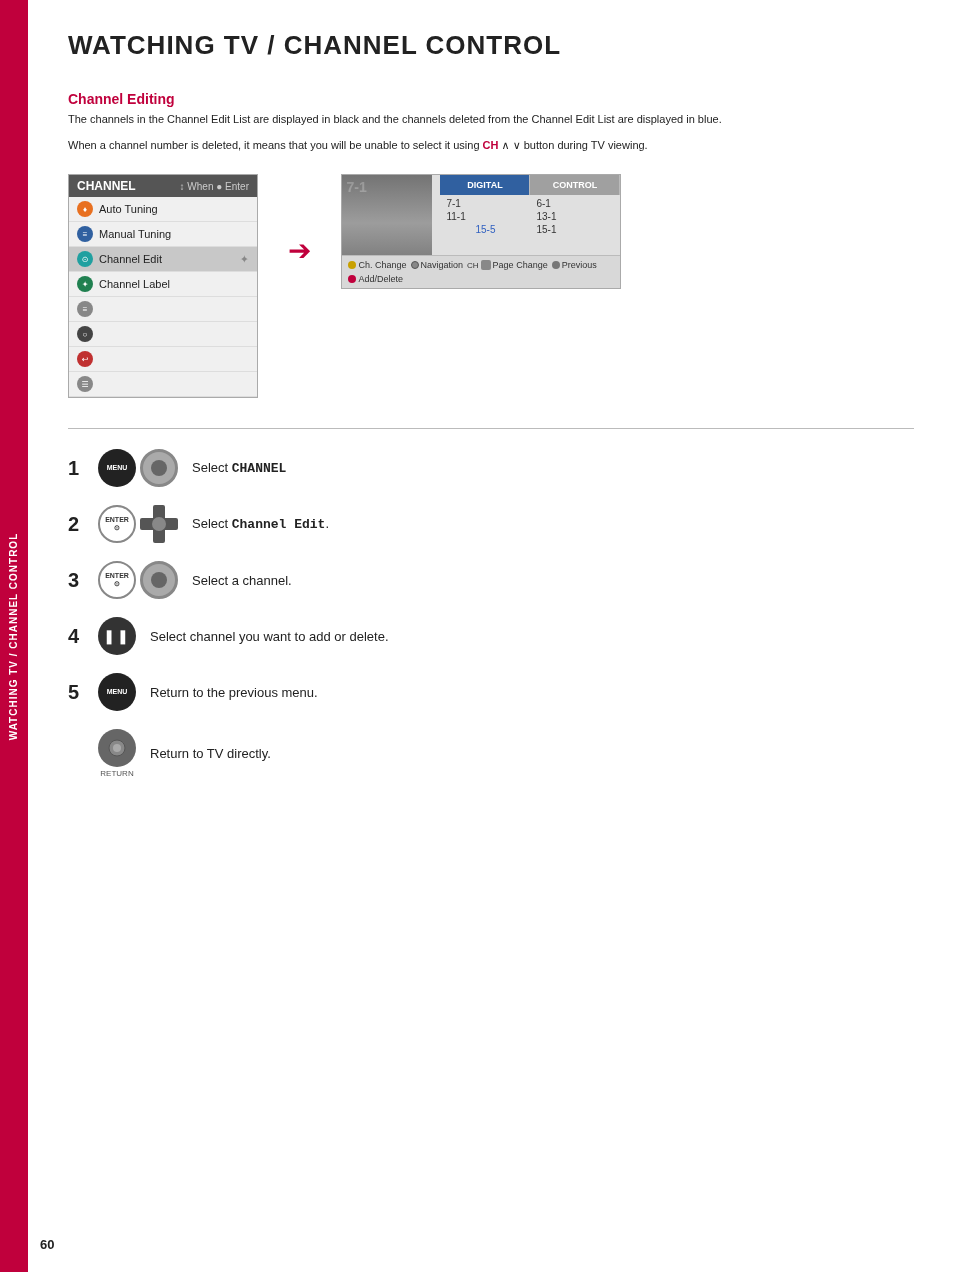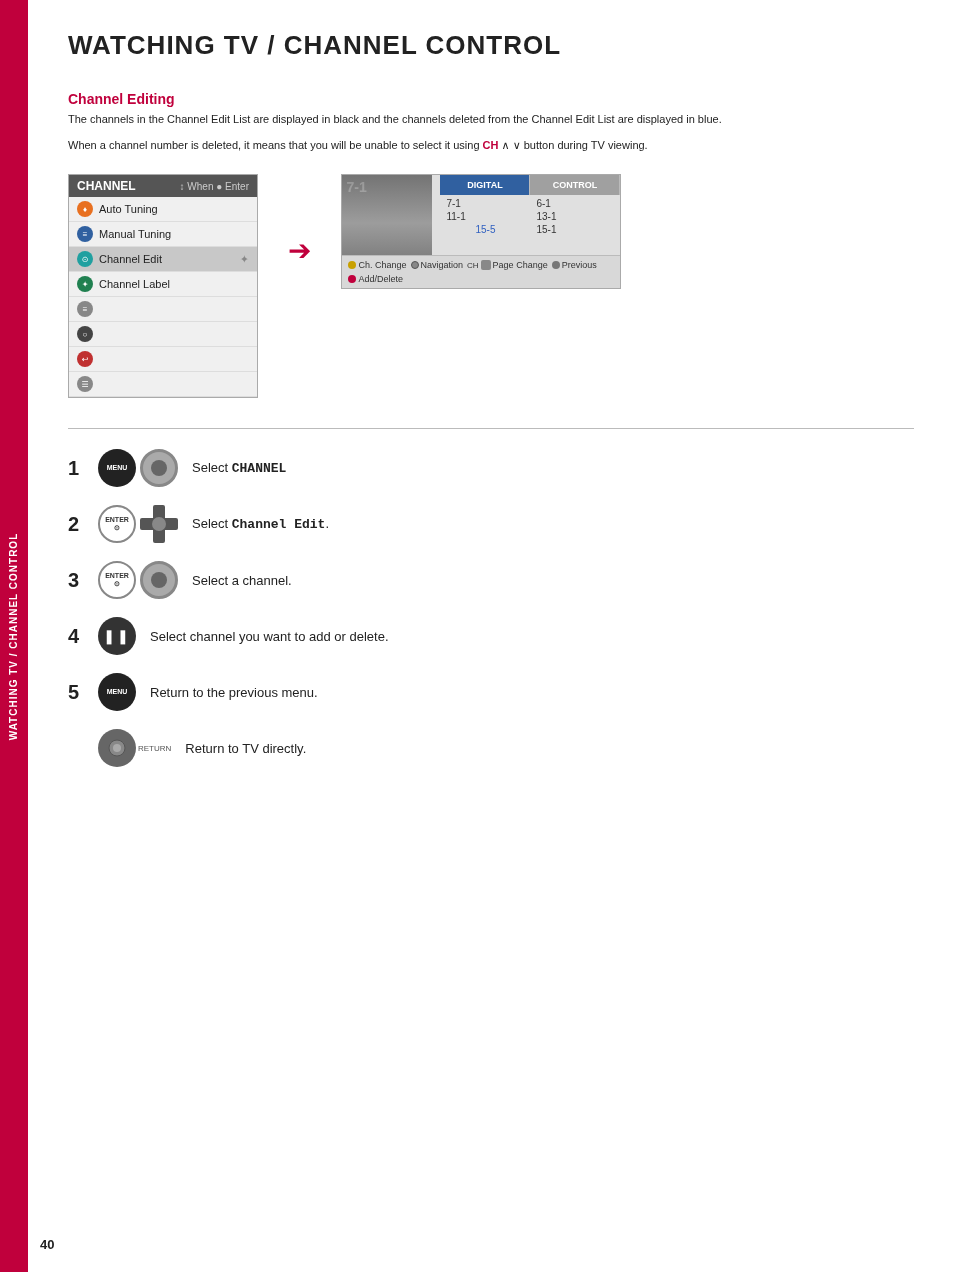--- a/index.html
+++ b/index.html
@@ -568,30 +568,30 @@
         <div class="btn-circle menu">
           <span style="font-size:7px;">MENU</span>
         </div>
       </div>
       <span class="step-text">Return to the previous menu.</span>
     </div>
 
     <div class="step-row">
       <span class="step-number" style="width:16px;"></span>
       <div class="step-buttons">
-        <div style="display:flex;flex-direction:row;align-items:center;gap:2px;">
+        <div style="display:flex;flex-direction:column;align-items:center;gap:2px;">
           <div class="btn-circle return-btn" style="width:38px;height:38px;background:#666;position:relative;">
             <svg width="18" height="18" viewBox="0 0 18 18">
               <circle cx="9" cy="9" r="8" fill="#888" stroke="#555" stroke-width="1"></circle>
               <circle cx="9" cy="9" r="4" fill="#aaa"></circle>
             </svg>
           </div>
           <span style="font-size:8px;color:#555;">RETURN</span>
         </div>
       </div>
       <span class="step-text">Return to TV directly.</span>
     </div>
 
   </div>
 
 </div>
 
-<div class="page-number">40</div>
+<div class="page-number">60</div>
 
 </body></html>

